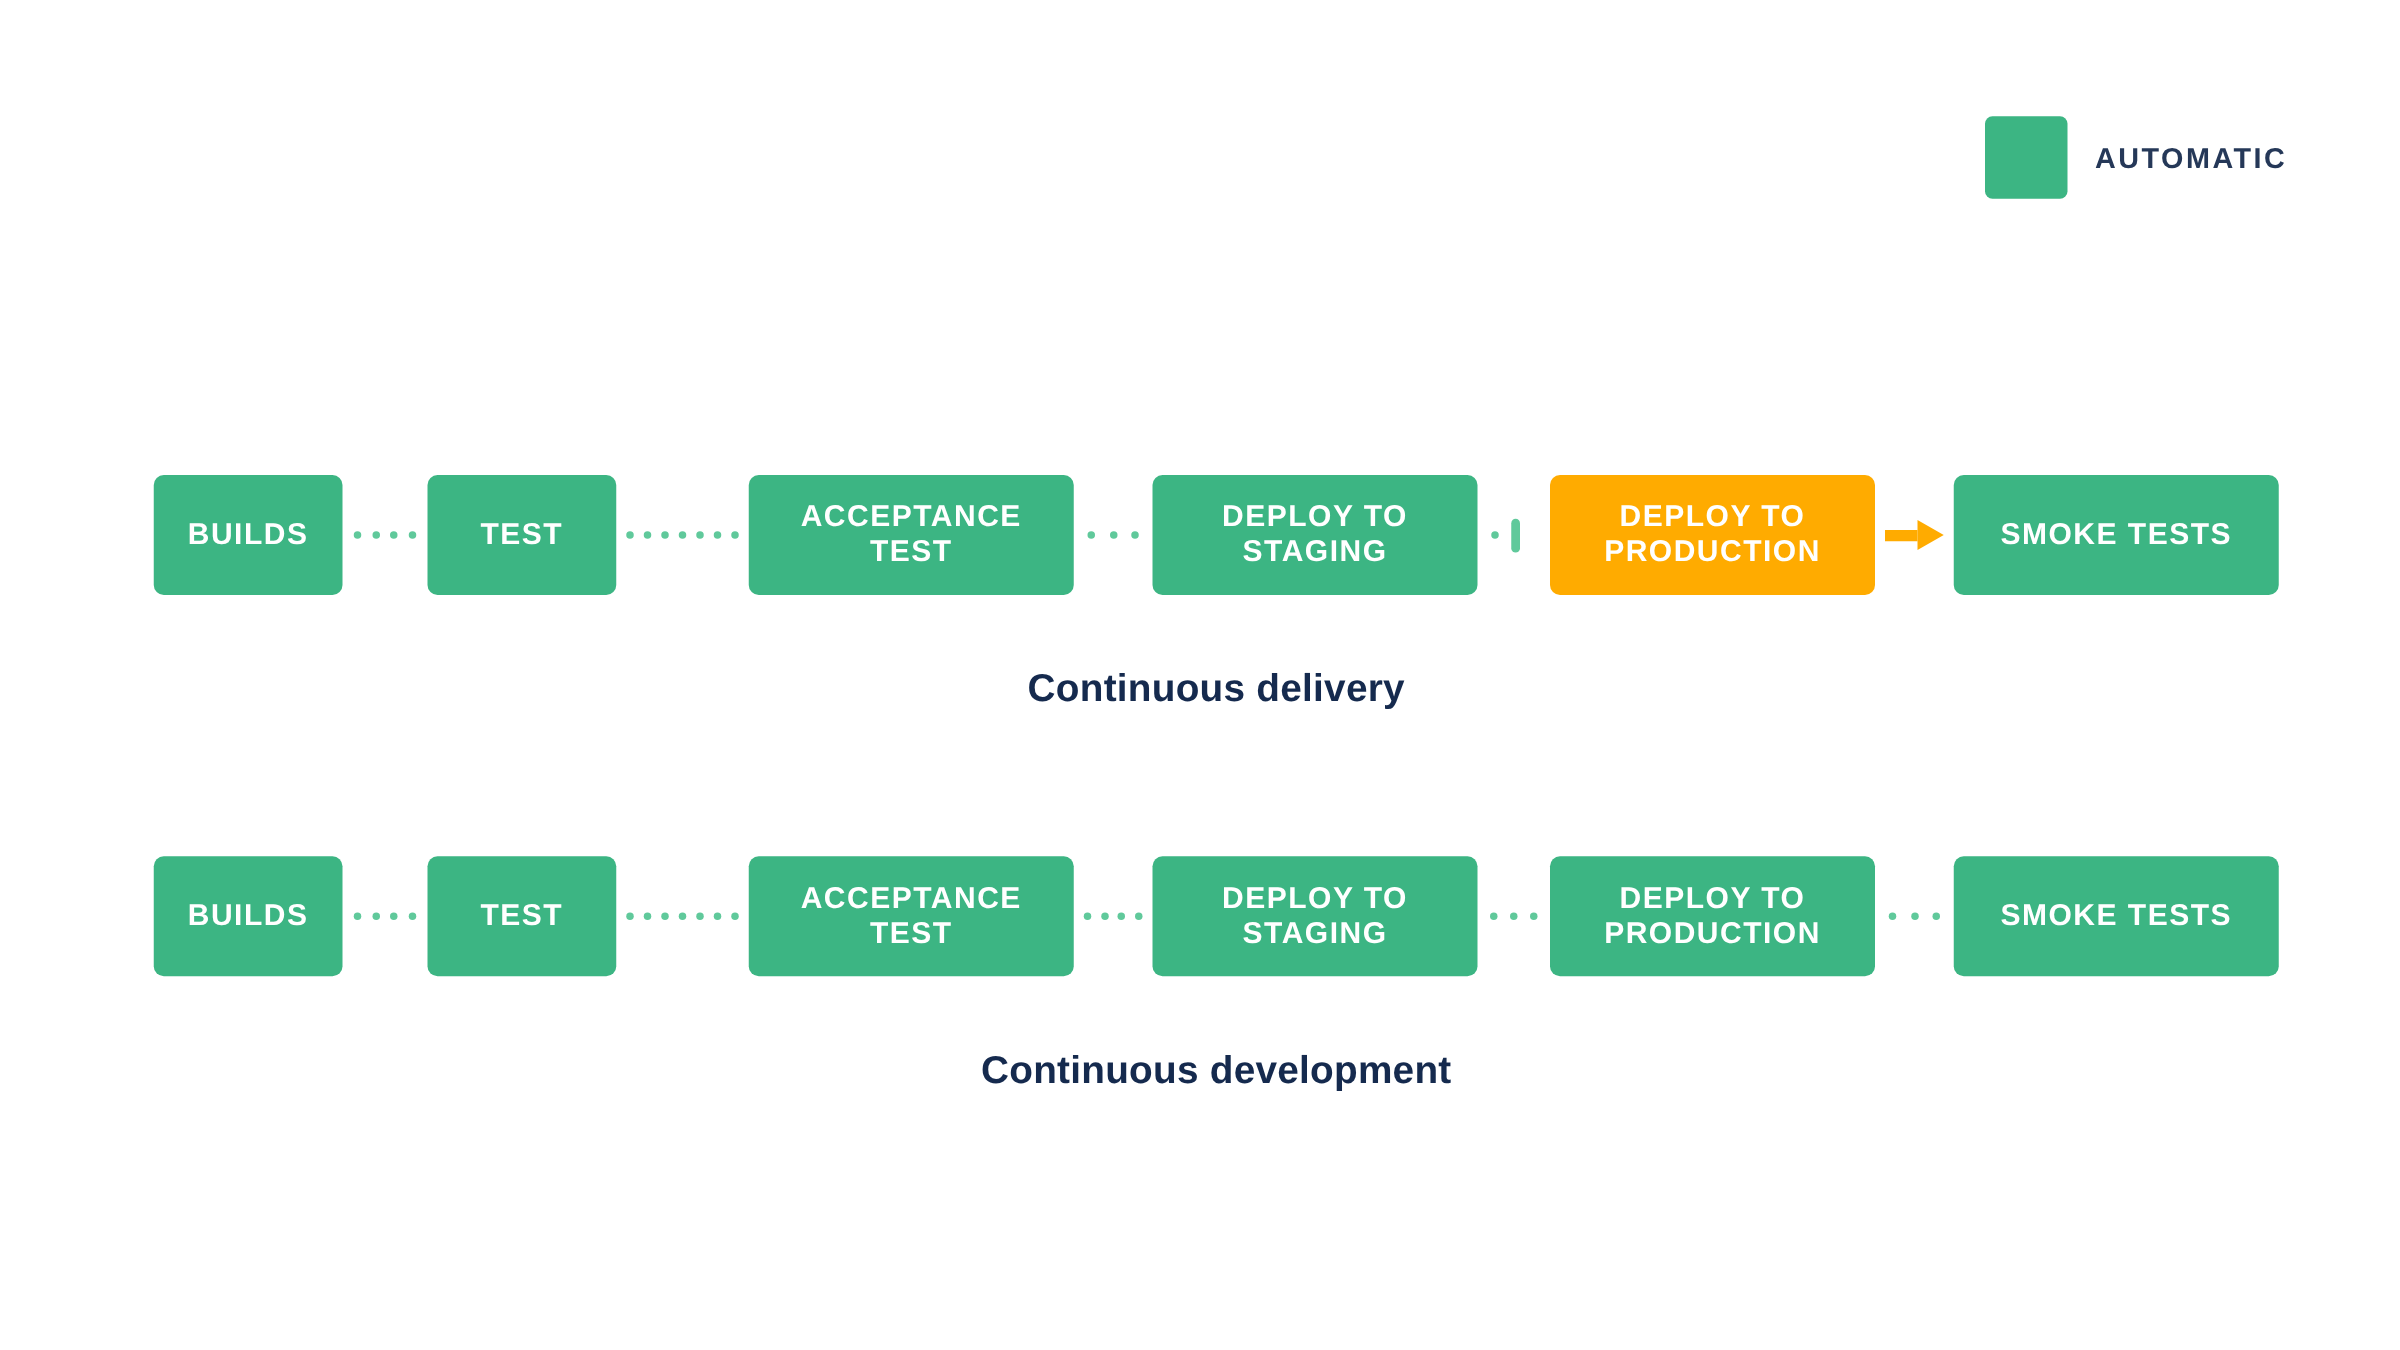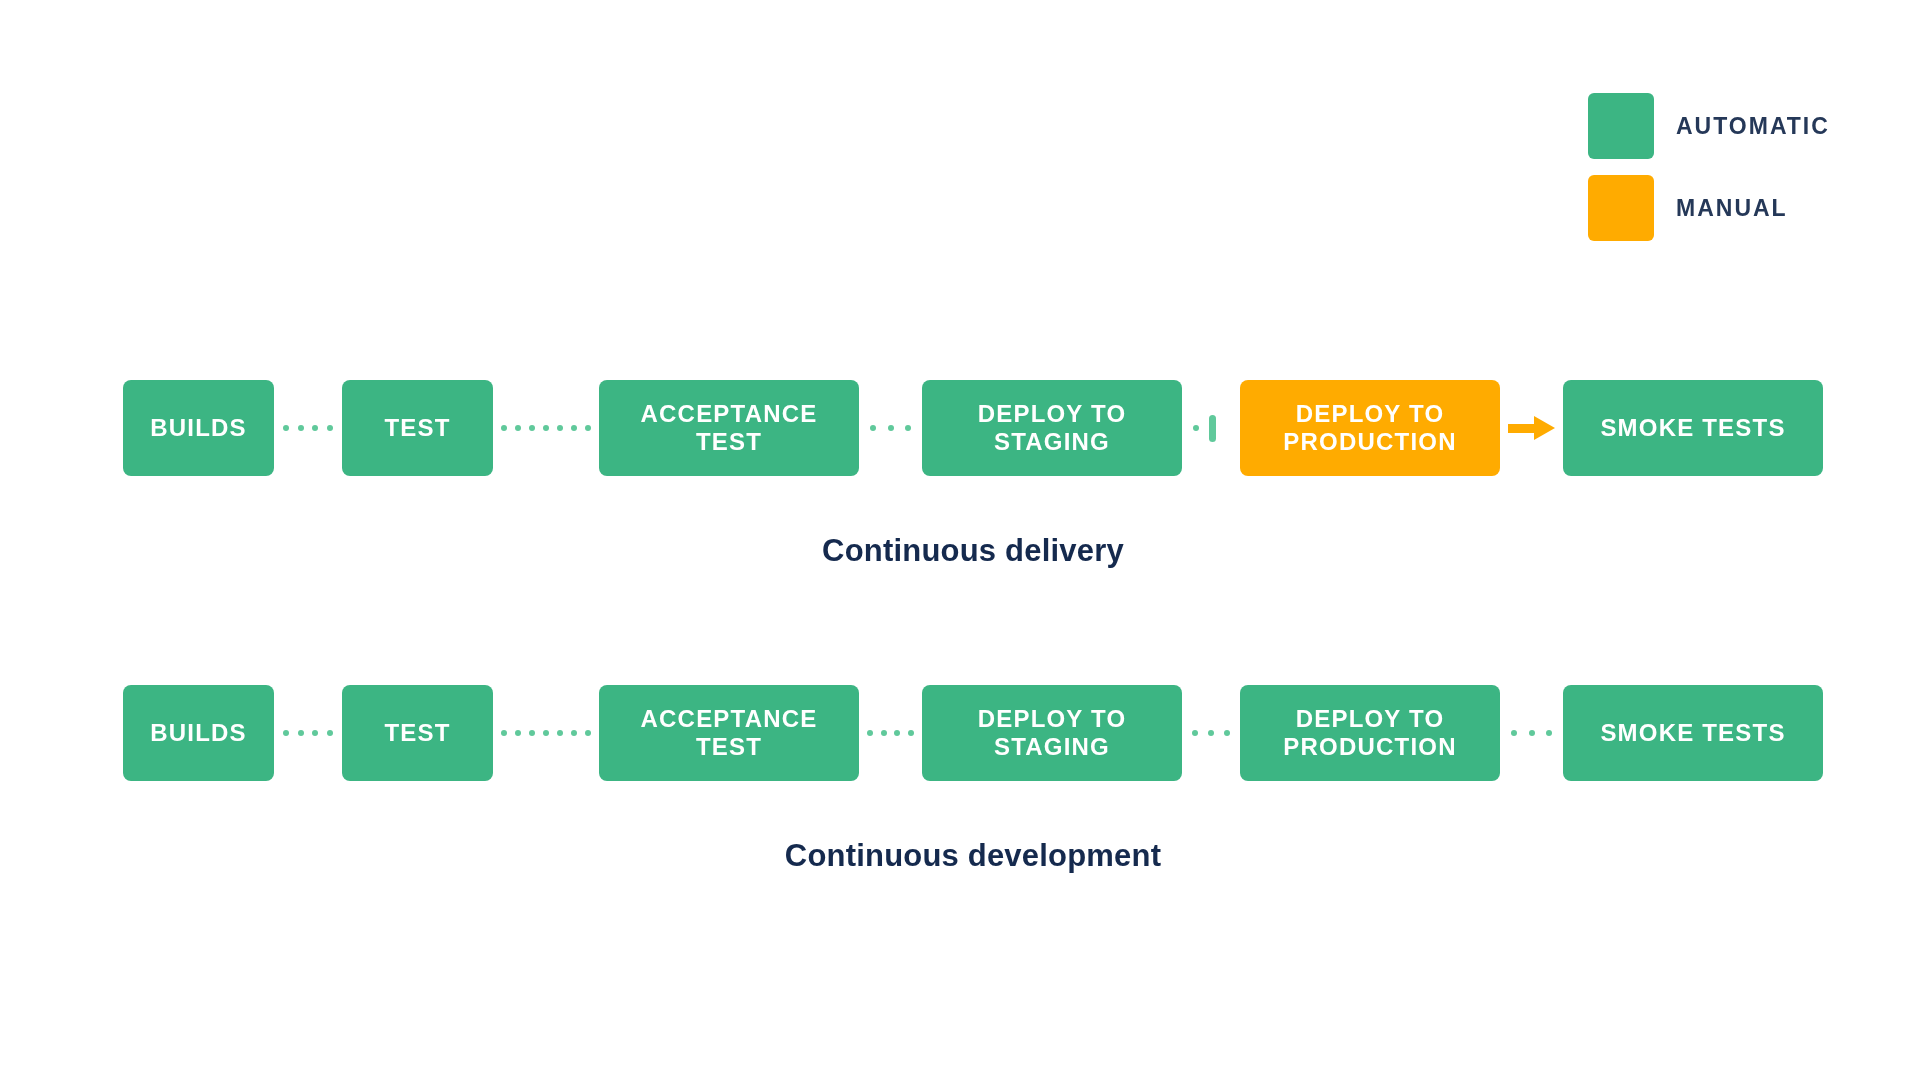--- a/index.html
+++ b/index.html
@@ -145,24 +145,20 @@
 </head>
 <body>
 
 <div class="canvas">
 
   <div class="legend">
     <div class="legend-row">
       <span class="swatch auto"></span>
       <span class="legend-label">AUTOMATIC</span>
     </div>
-    <div class="legend-row">
-      <span class="swatch manual"></span>
-      <span class="legend-label">MANUAL</span>
-    </div>
   </div>
 
   <div class="pipeline row1">
     <div class="stage green small">
       <span>BUILDS</span>
     </div>
     <div class="conn dots w68">
       <span class="dot"></span>
         <span class="dot"></span>
         <span class="dot"></span>

